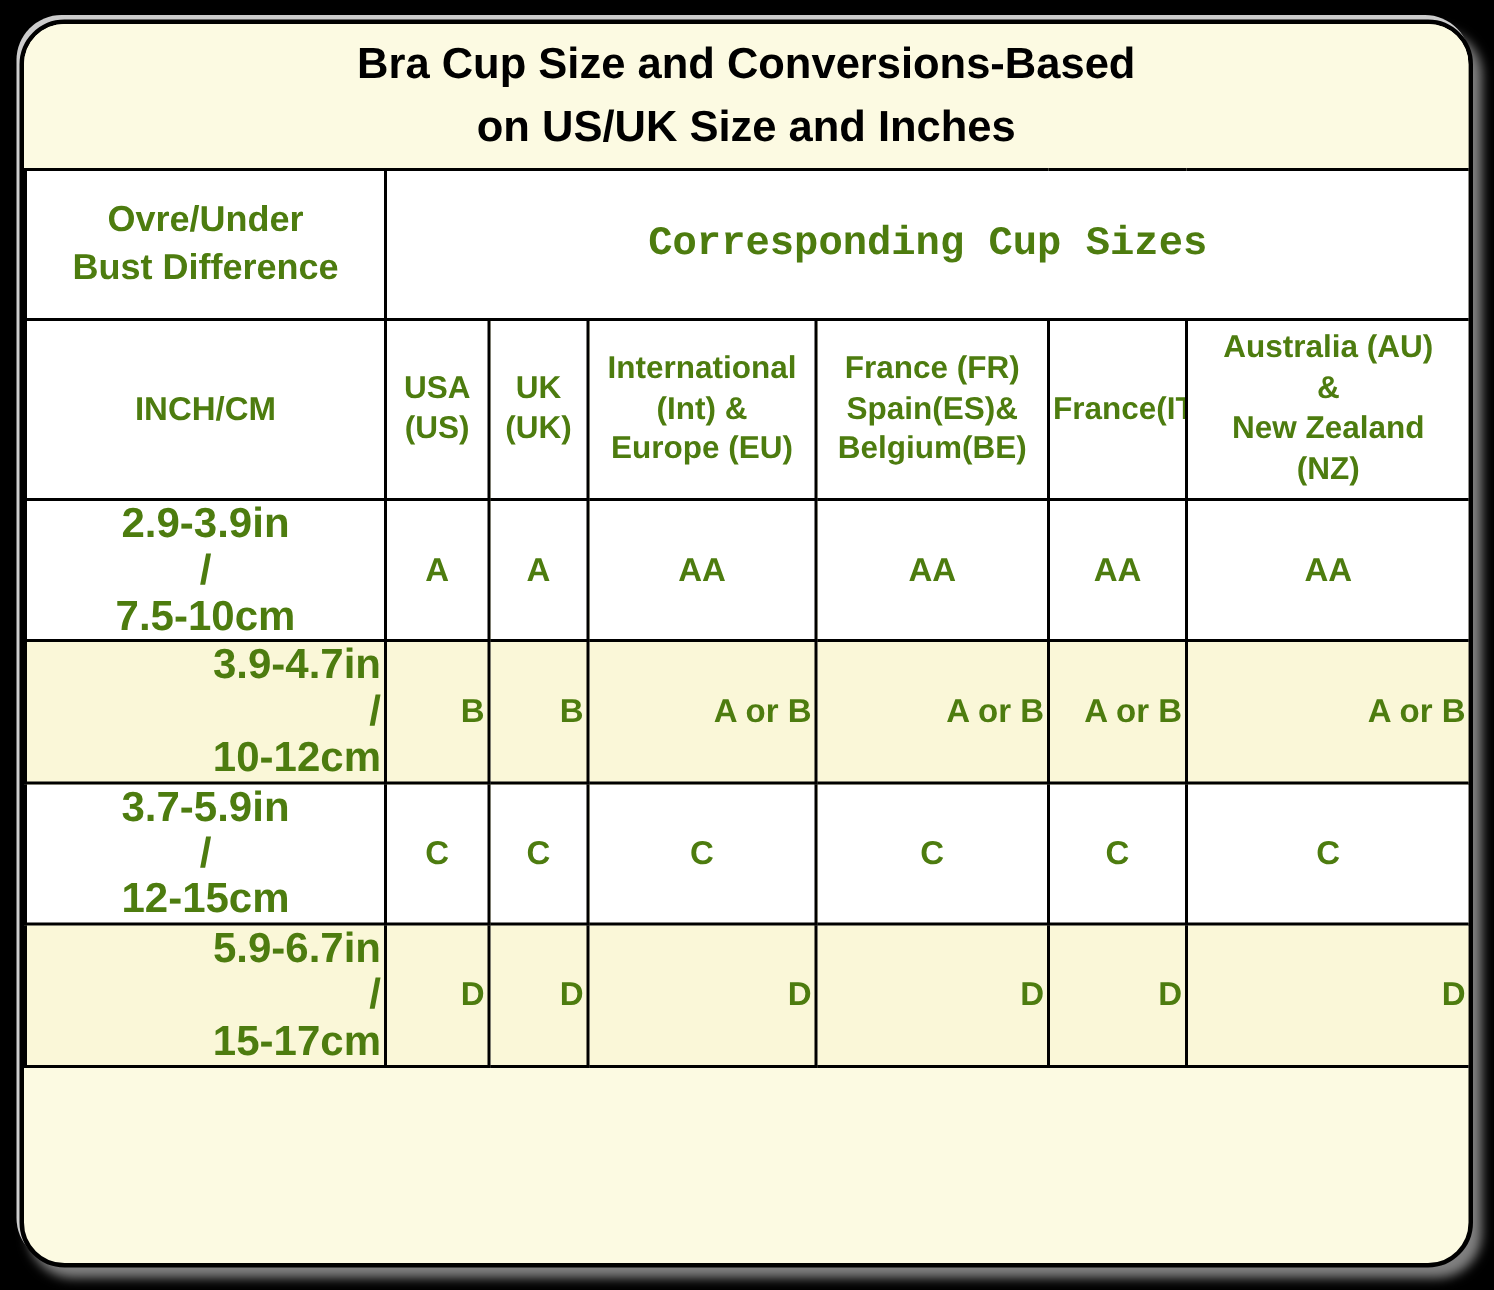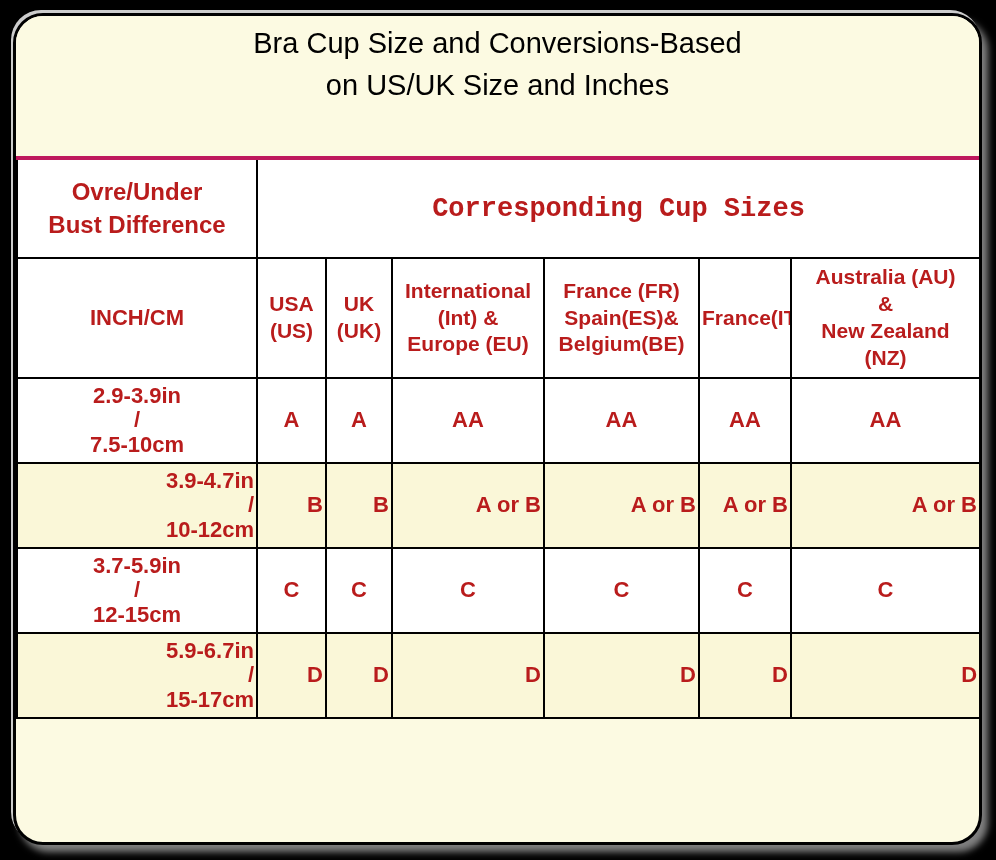--- a/index.html
+++ b/index.html
@@ -19,50 +19,49 @@
     overflow: hidden;
     box-shadow: -2px -3px 0 rgba(255,255,255,0.8), 6px 7px 7px rgba(150,150,150,0.85);
   }
   .title-section {
     height: 96px;
     background: #FCFAE2;
     display: flex; flex-direction: column;
     align-items: center; justify-content: center;
     text-align: center;
     color: #000;
-    font-weight: normal;
+    font-weight: bold;
     font-size: 29px;
     line-height: 42px;
   }
   table.conv {
     width: 100%;
     border-collapse: collapse;
     table-layout: fixed;
-    border-top: 4px solid #be185d;
-    color: #b91c1c;
-    margin-top: 44px;
+    border-top: 2px solid #be185d;
+    color: #4d7c0f;
   }
   .conv th, .conv td {
     border: 2px solid #000;
     text-align: center;
     vertical-align: middle;
     white-space: pre-line;
     font-weight: bold;
     background: #FFFFFF;
     padding: 0 2px;
     overflow: hidden;
   }
   tr.hdr1 { height: 100px; }
   tr.hdr2 { height: 120px; }
   tr.datarow { height: 85px; }
   .corner-hd { font-size: 24px; line-height: 1.35; }
   .group-hd  { font-size: 27px; font-family: Liberation Mono, monospace; }
   .inchcm-hd { font-size: 22px; }
   .col-hd    { font-size: 21px; line-height: 1.28; }
-  td.label-cell { font-size: 22px; line-height: 1.1; }
+  td.label-cell { font-size: 28px; line-height: 1.1; }
   td.val-cell   { font-size: 22px; line-height: 1.1; }
   tr.alt td { background: #FAF7D8; text-align: right; }
 </style>
 </head>
 <body>
 
 <div class="card">
 
   <div class="title-section">
     <div>Bra Cup Size and Conversions-Based</div>

